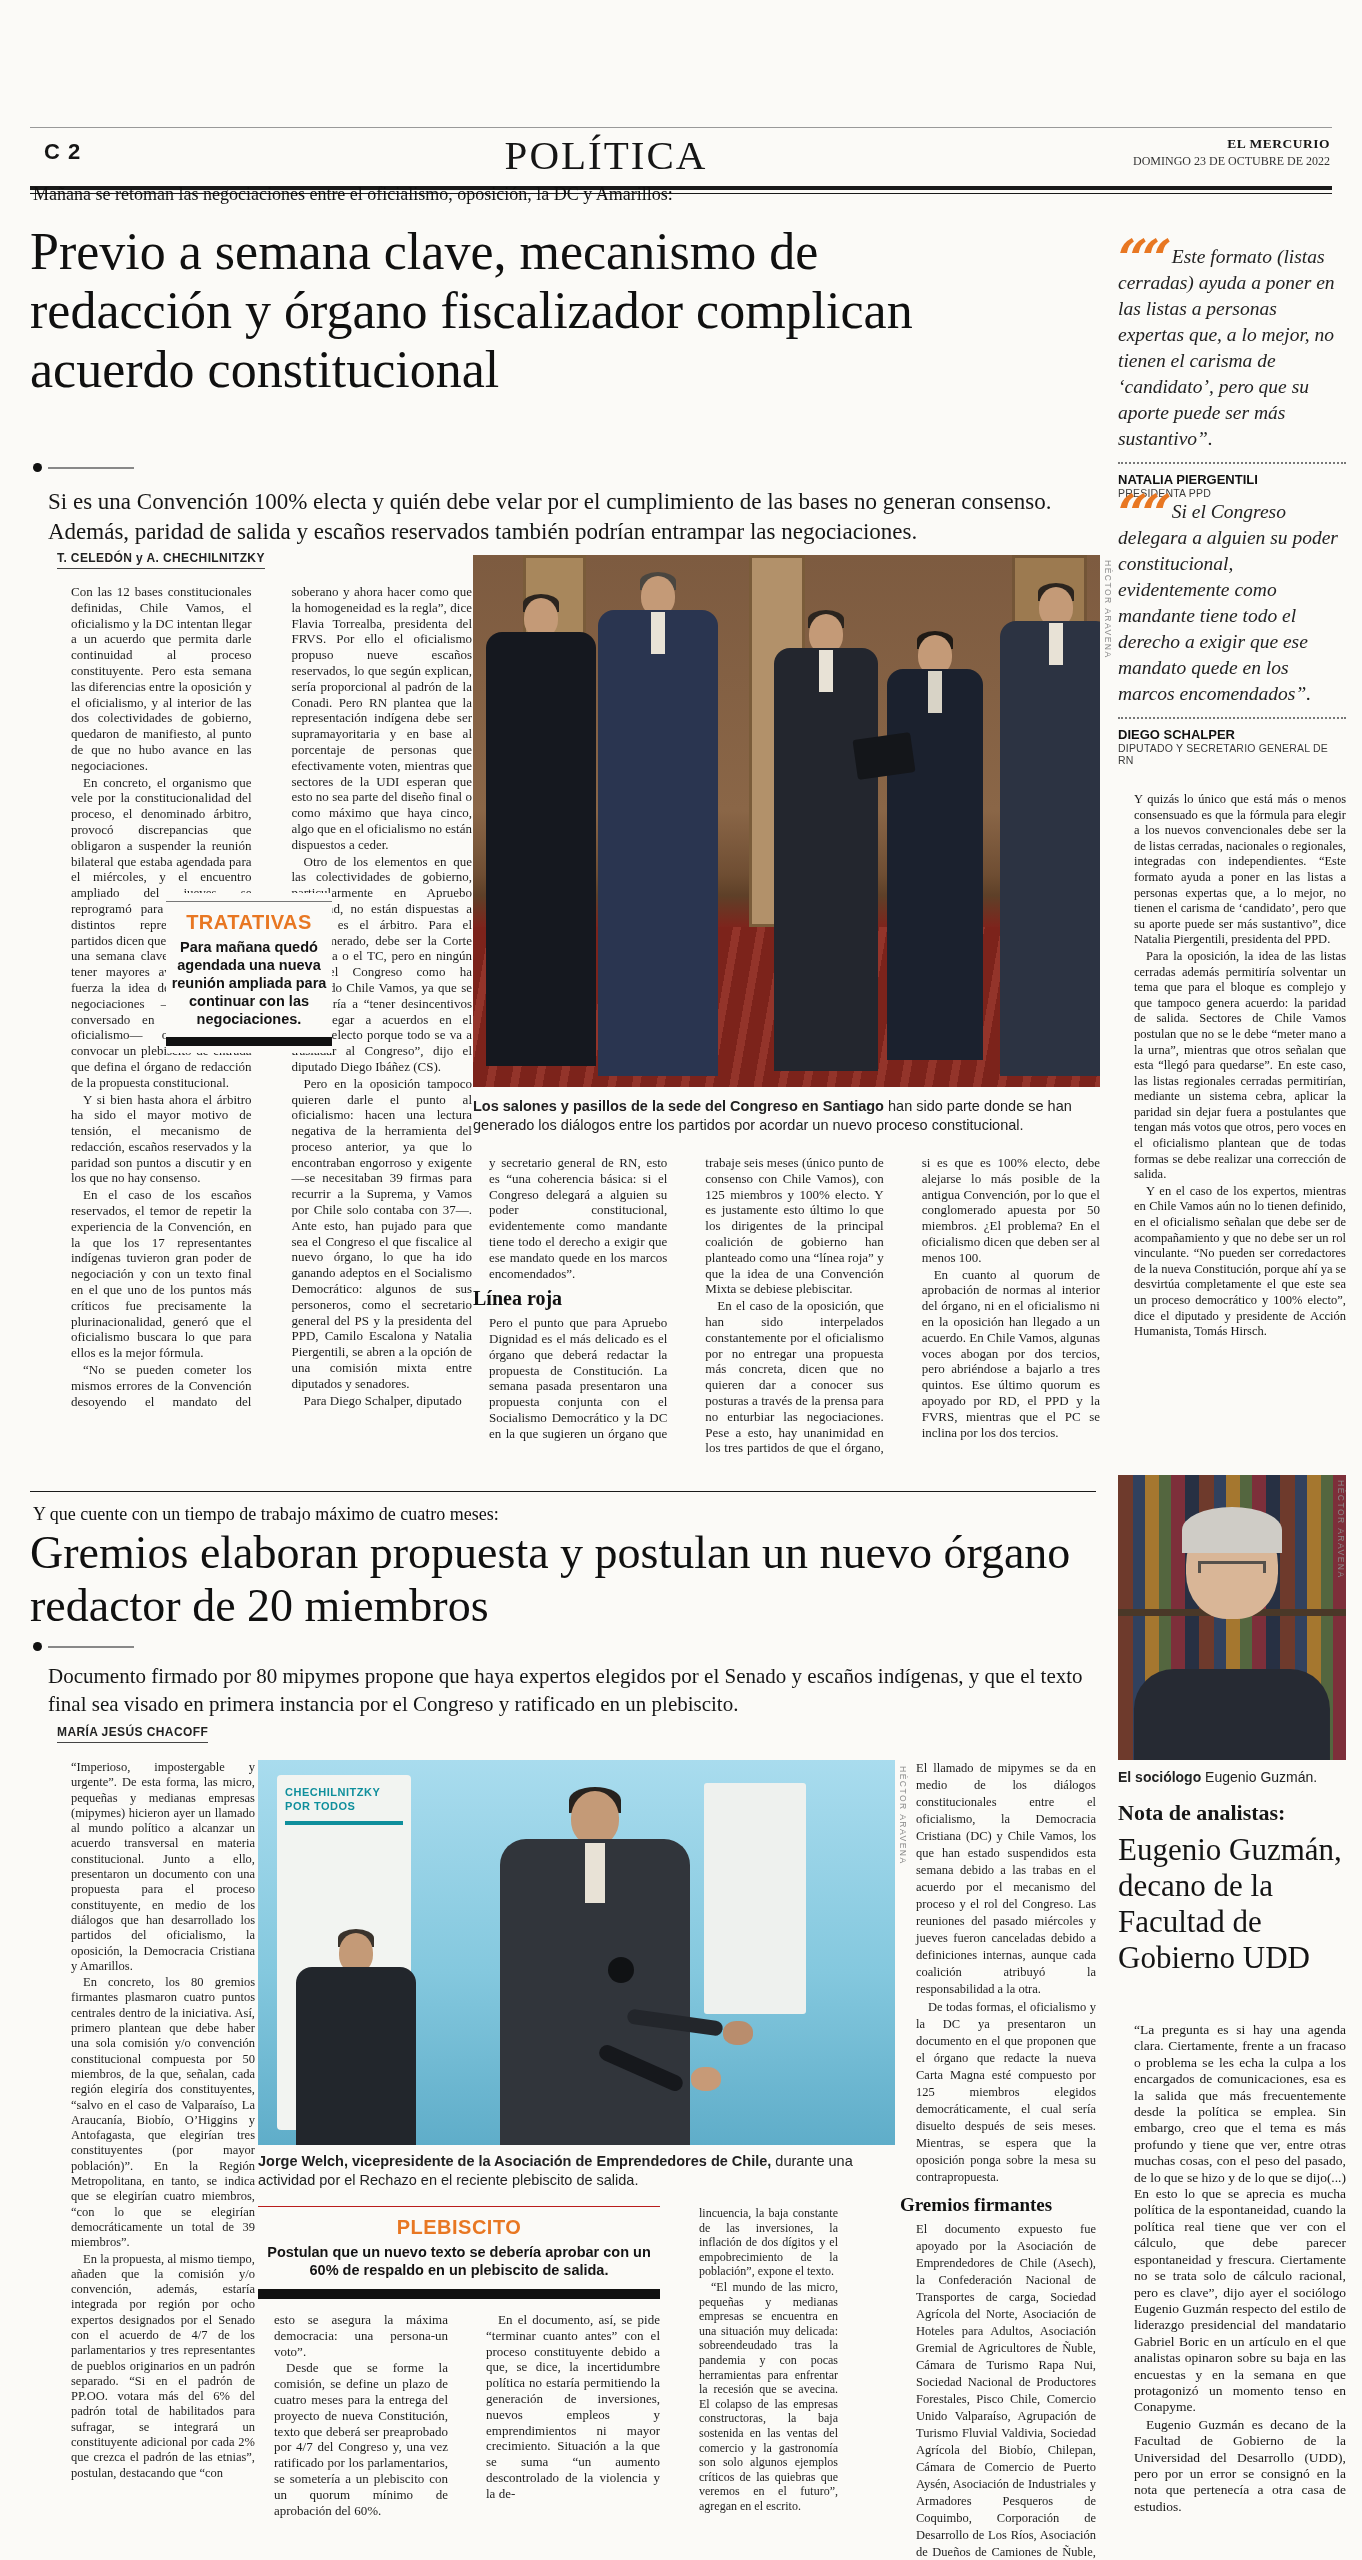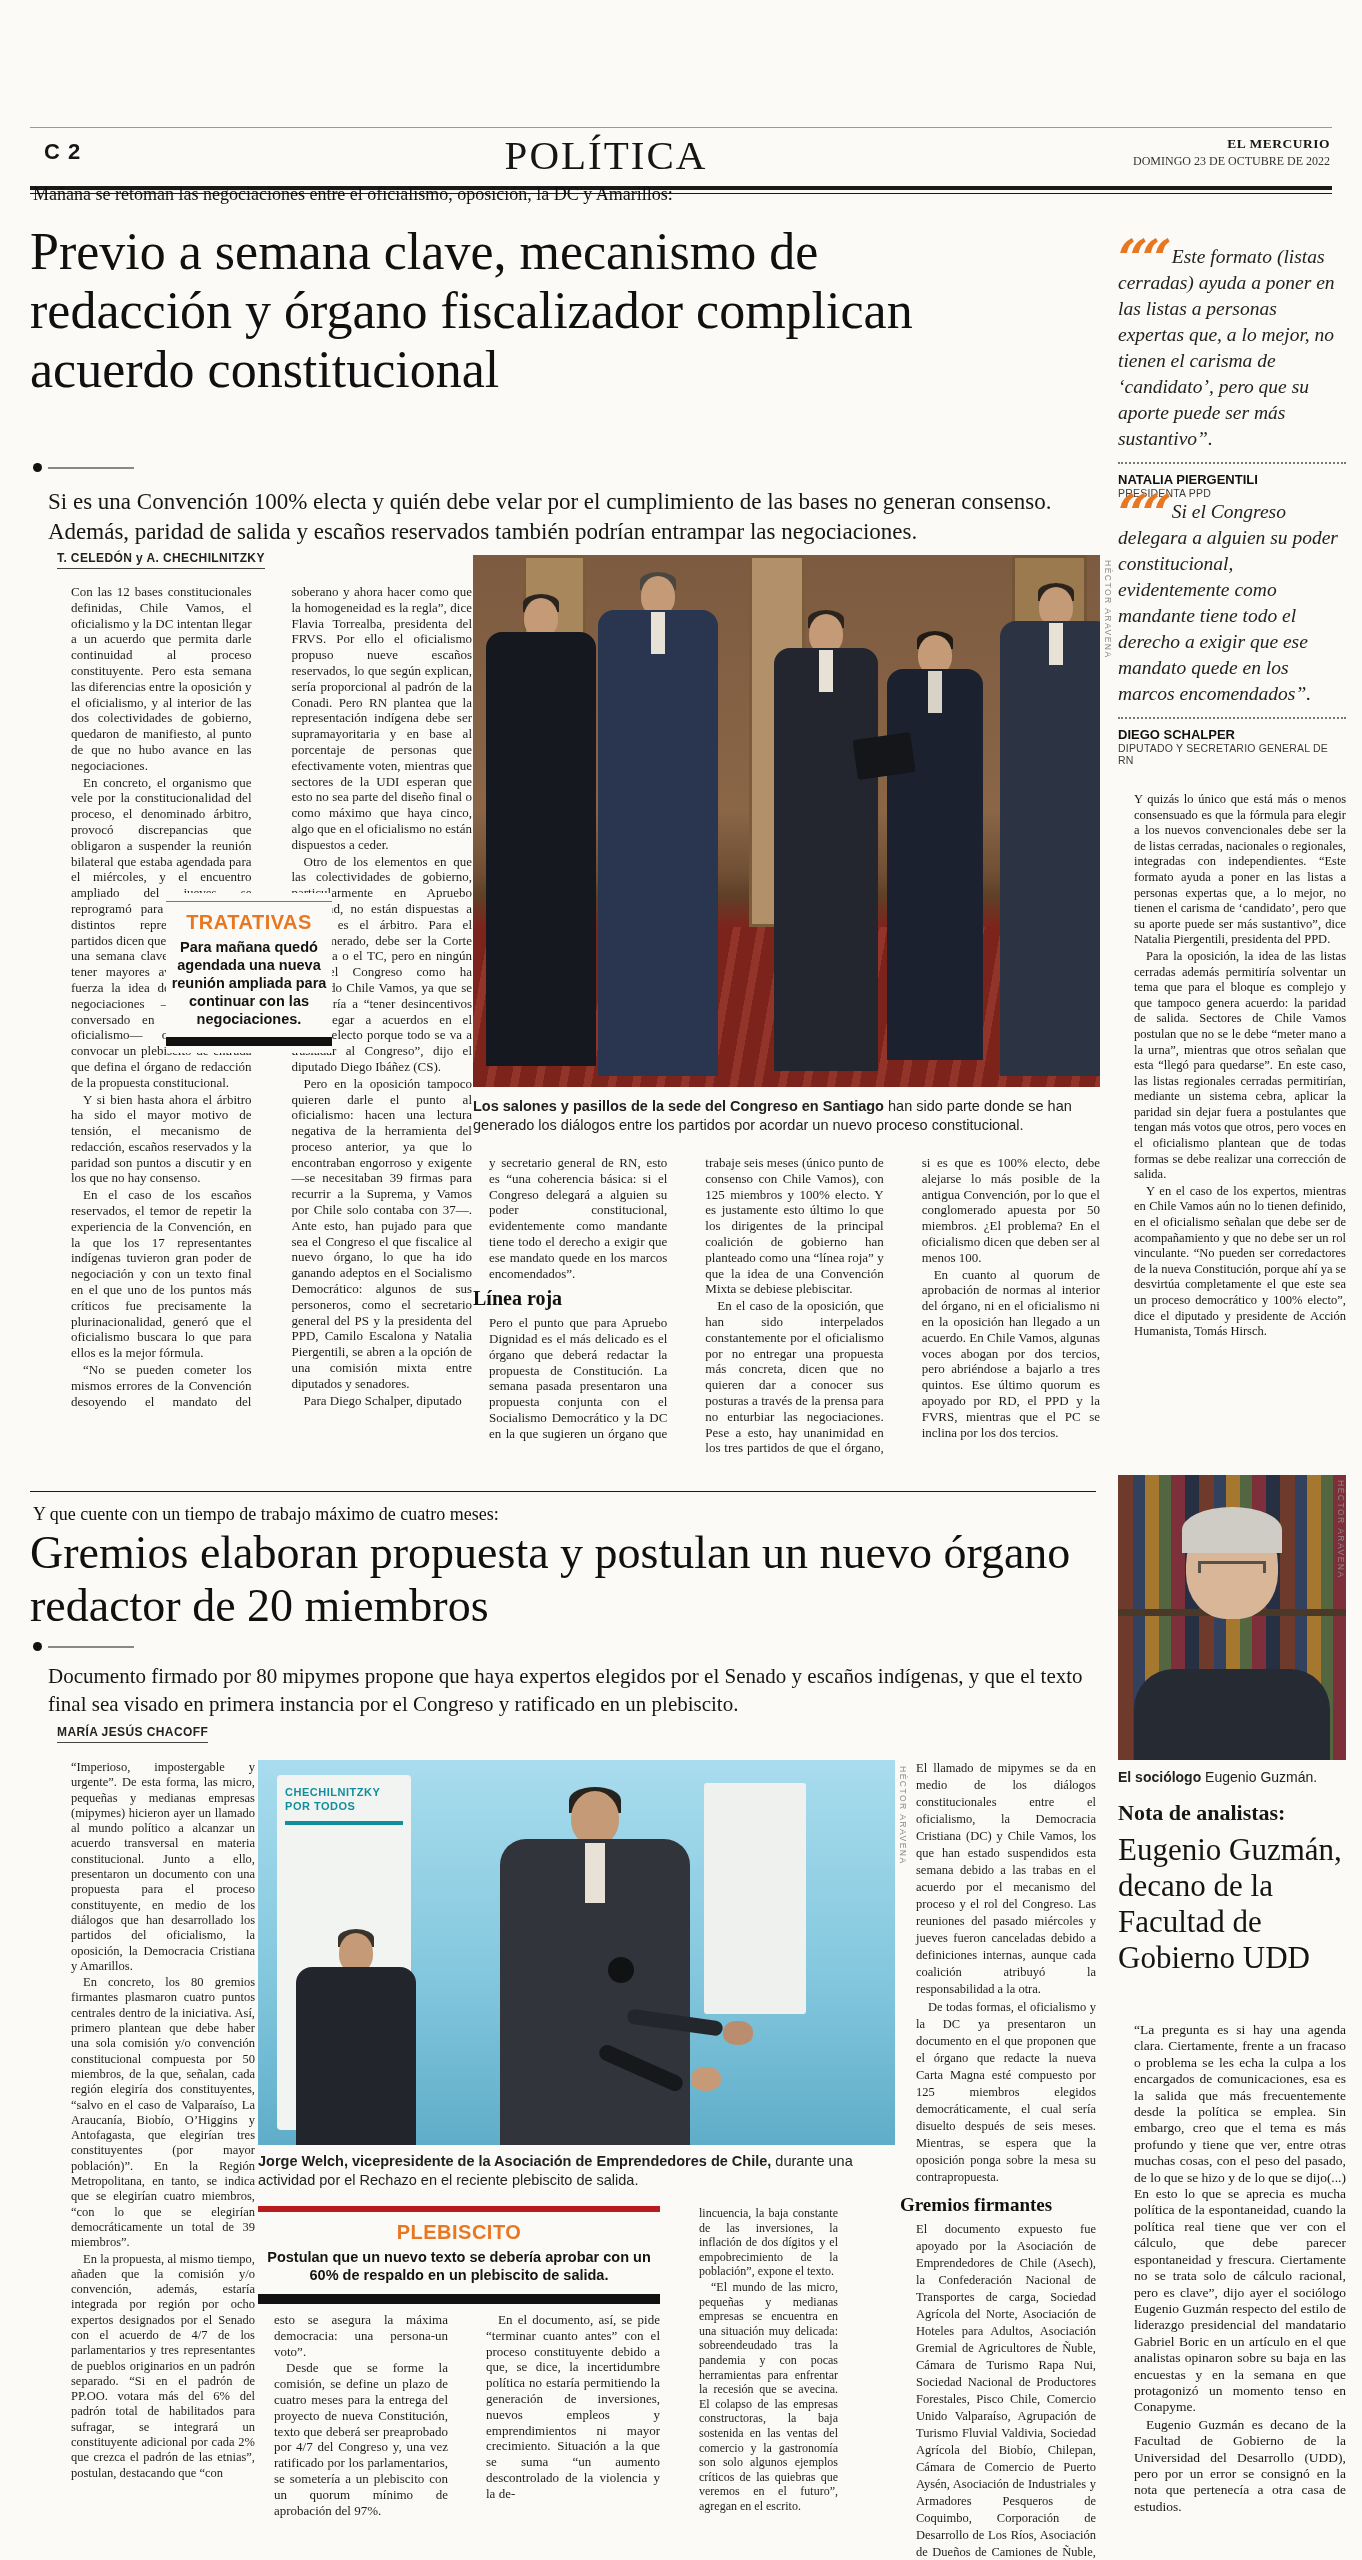--- a/index.html
+++ b/index.html
@@ -208,30 +208,30 @@
     <div class="abs" style="left:68%; bottom:14%; width:30px; height:24px; background:#c79a77; border-radius:45%;"></div>
     <div class="abs" style="left:73%; bottom:26%; width:30px; height:24px; background:#b98d6d; border-radius:45%;"></div>
   </div>
   <div class="abs vcred" style="left:898px; top:1766px;">HÉCTOR ARAVENA</div>
 
   <div class="abs caption" style="left:258px; top:2152px; width:637px;">
     <b>Jorge Welch, vicepresidente de la Asociación de Emprendedores de Chile,</b><span> durante una actividad por el Rechazo en el reciente plebiscito de salida.</span>
   </div>
 
   <div class="abs" style="left:258px; top:2206px; width:402px;">
-    <div style="border-top:6px solid #b91c1c; padding-top:9px;">
+    <div style="border-top:1px solid #b91c1c; padding-top:9px;">
       <div class="boxtag">PLEBISCITO</div>
       <div class="boxtxt" style="margin-top:4px;">Postulan que un nuevo texto se debería aprobar con un 60% de respaldo en un plebiscito de salida.</div>
       <div style="height:10px; background:#111; margin-top:10px;"></div>
     </div>
   </div>
 
   <div class="abs bodytxt jtext paras" style="left:258px; top:2312px; width:402px; height:246px; column-count:2; column-gap:22px;">
       <p>esto se asegura la máxima democracia: una persona-un voto”.</p>
-      <p>Desde que se forme la comisión, se define un plazo de cuatro meses para la entrega del proyecto de nueva Constitución, texto que deberá ser preaprobado por 4/7 del Congreso y, una vez ratificado por los parlamentarios, se sometería a un plebiscito con un quorum mínimo de aprobación del 97%.</p>
+      <p>Desde que se forme la comisión, se define un plazo de cuatro meses para la entrega del proyecto de nueva Constitución, texto que deberá ser preaprobado por 4/7 del Congreso y, una vez ratificado por los parlamentarios, se sometería a un plebiscito con un quorum mínimo de aprobación del 60%.</p>
       <p>En el documento, así, se pide “terminar cuanto antes” con el proceso constituyente debido a que, se dice, la incertidumbre política no estaría permitiendo la generación de inversiones, nuevos empleos y emprendimientos ni mayor crecimiento. Situación a la que se suma “un aumento descontrolado de la violencia y la de-</p>
     </div>
 
   <div class="abs bodytxt jtext paras" style="left:683px; top:2206px; width:155px; height:352px; font-size:12px; line-height:14.6px;">
       <p>lincuencia, la baja constante de las inversiones, la inflación de dos dígitos y el empobrecimiento de la población”, expone el texto.</p>
       <p>“El mundo de las micro, pequeñas y medianas empresas se encuentra en una situación muy delicada: sobreendeudado tras la pandemia y con pocas herramientas para enfrentar la recesión que se avecina. El colapso de las empresas constructoras, la baja sostenida en las ventas del comercio y la gastronomía son solo algunos ejemplos críticos de las quiebras que veremos en el futuro”, agregan en el escrito.</p>
     </div>
 
   <div class="abs bodytxt jtext" style="left:900px; top:1760px; width:196px; height:800px; font-size:12.5px; line-height:17px;">
     <div class="paras">

